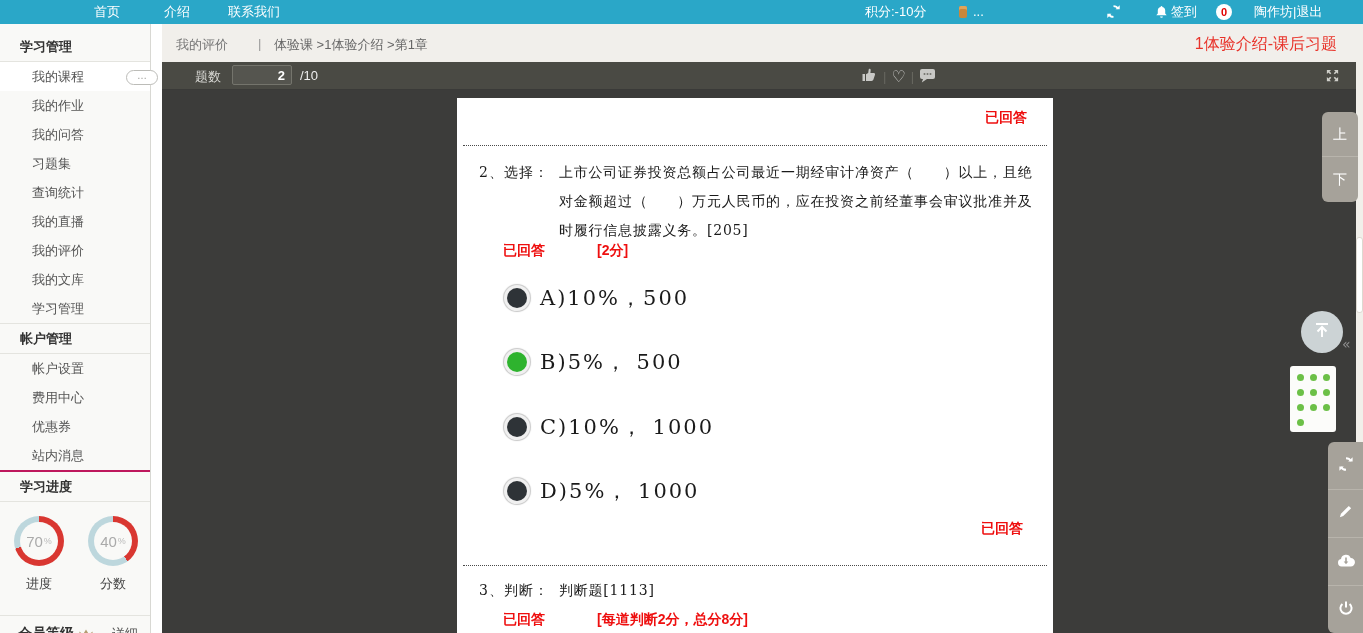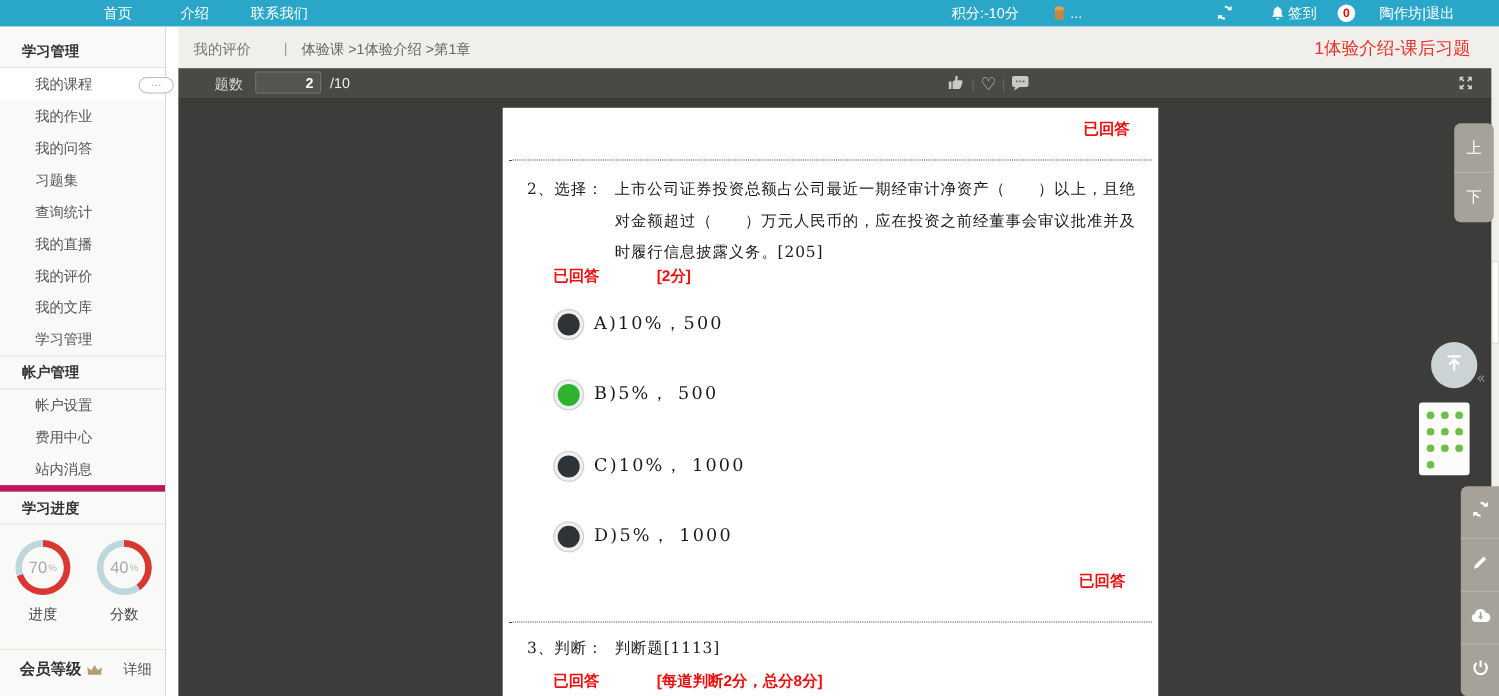--- a/index.html
+++ b/index.html
@@ -62,21 +62,21 @@
   .dotline{position:absolute;left:6px;right:6px;border-top:1px dotted #4a4a4a;}
   .qblock{position:absolute;left:22px;right:18px;display:flex;font-size:14px;line-height:29px;}
   .qno{white-space:nowrap;letter-spacing:1px;}
   .qtext{flex:1;letter-spacing:0.8px;margin-left:10px;}
   .answered-row{position:absolute;left:46px;font-size:14px;}
   .answered-row .score{position:absolute;left:94px;white-space:nowrap;}
   .opt{position:absolute;left:50px;display:flex;align-items:center;gap:13px;cursor:pointer;}
   .radio{width:20px;height:20px;border-radius:50%;background:#2e3337;
          box-shadow:0 0 0 3px #f0f0f0,0 0 1px 4px #c8c8c8;}
   .opt.selected .radio{background:#2eb32e;}
-  .opt-label{font-size:16px;letter-spacing:2px;}
+  .opt-label{font-size:21px;letter-spacing:2px;}
   .status-bottom{position:absolute;right:30px;font-size:14px;}
 
   
   .updown{position:absolute;left:1322px;top:112px;width:36px;height:90px;background:#a6a29a;border-radius:6px;z-index:7;}
   .updown-btn{height:44px;line-height:44px;text-align:center;color:#fff;font-size:14px;cursor:pointer;}
   .updown-btn + .updown-btn{border-top:1px solid #b8b4ac;}
 
   .control-card{position:absolute;left:1264px;top:99px;width:70px;height:158px;background:#fff;border-radius:10px;
                 box-shadow:0 1px 5px rgba(0,0,0,.4);z-index:8;}
   .ctl{width:38px;height:38px;border-radius:50%;margin:2px auto 0;display:flex;align-items:center;justify-content:center;
@@ -153,23 +153,24 @@
     <div class="side-item">习题集</div>
     <div class="side-item">查询统计</div>
     <div class="side-item">我的直播</div>
     <div class="side-item">我的评价</div>
     <div class="side-item">我的文库</div>
     <div class="side-item">学习管理</div>
 
     <div class="side-title" style="border-top:1px solid #e4e4df;">帐户管理</div>
     <div class="side-item">帐户设置</div>
     <div class="side-item">费用中心</div>
+    <div class="side-item">优惠券</div>
     <div class="side-item">站内消息</div>
 
-    <div class="side-title" style="border-top:6px solid #be185d;">学习进度</div>
+    <div class="side-title" style="border-top:2px solid #be185d;">学习进度</div>
     <div class="gauges">
       <div class="gauge">
         <div class="gauge-ring" style="background: conic-gradient(rgb(217, 55, 49) 70%, rgb(189, 215, 221) 0deg);">
           <div class="gauge-hole">
               <span>70</span>
               <span class="gauge-unit">%</span>
             </div>
         </div>
         <div class="gauge-label">进度</div>
       </div>

